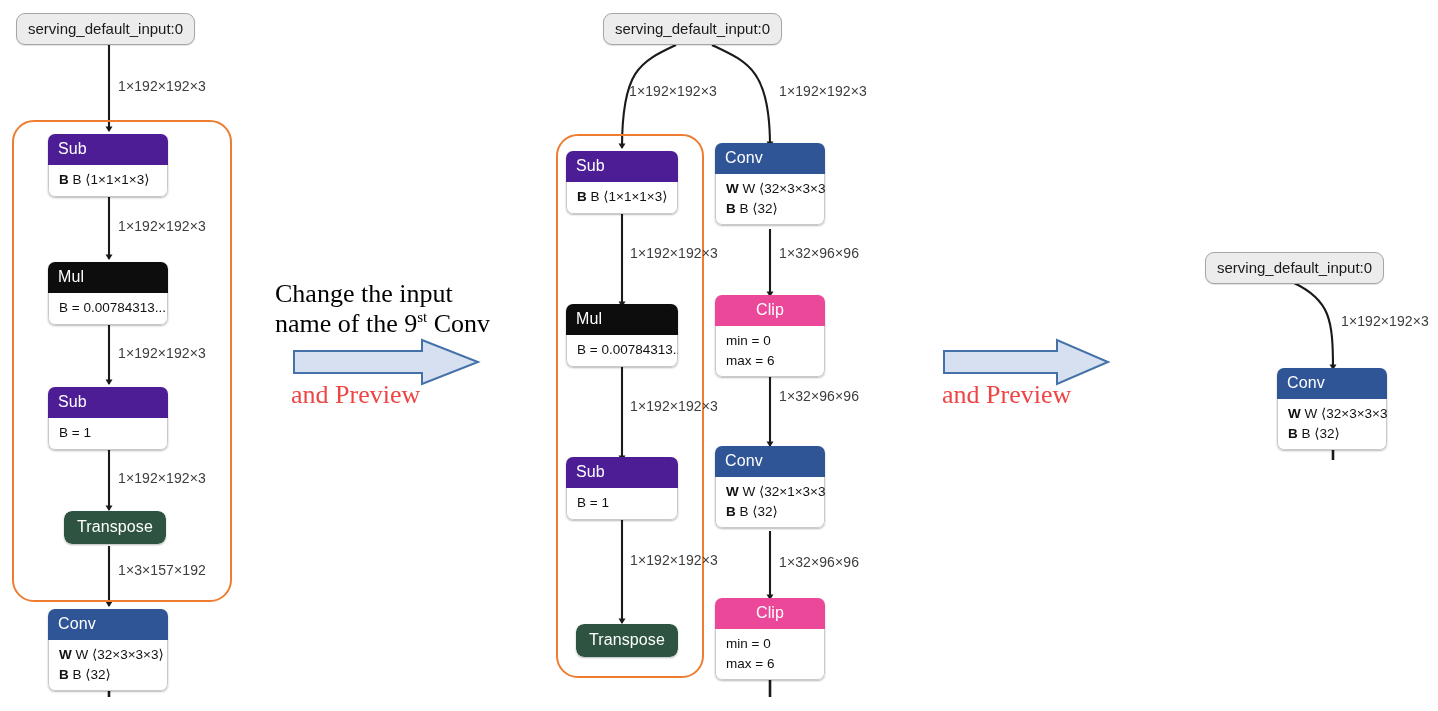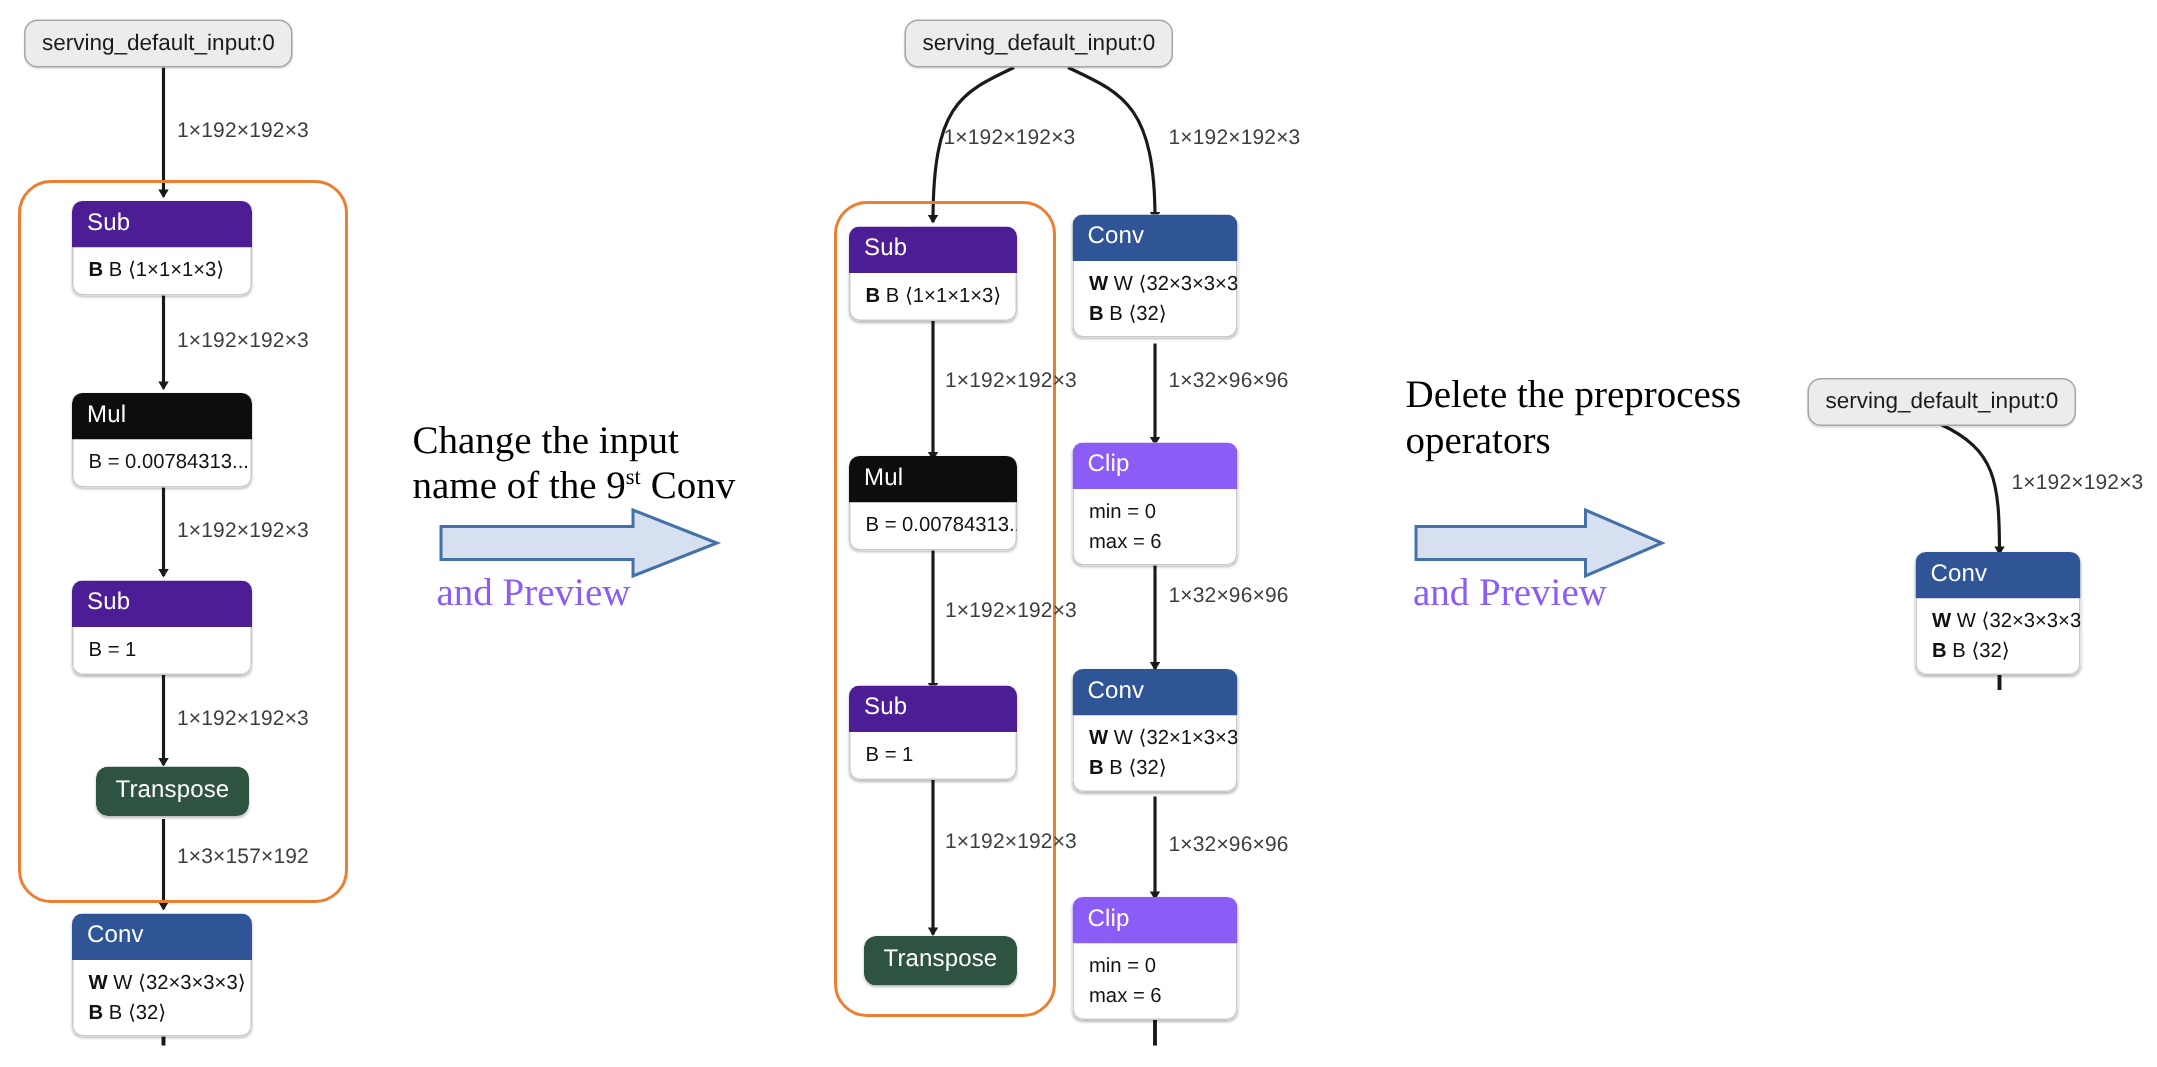--- a/index.html
+++ b/index.html
@@ -12,21 +12,21 @@
   .node .hdr{font-size:16px;line-height:1;color:#fff;padding:7px 10px 8px 10px;
              letter-spacing:.1px;}
   .node .body{background:#fff;border:1px solid #c9c9c9;border-top:none;
               border-radius:0 0 7px 7px;padding:5px 10px 6px 10px;}
   .node .row{font-size:13.5px;color:#111;line-height:1.45;white-space:nowrap;}
   .node .row b{font-weight:bold;}
 
   .hdr-sub{background:#4c1d95;}
   .hdr-mul{background:#0d0d0d;}
   .hdr-conv{background:#2f5597;}
-  .hdr-clip{background:#8b5cf6;}
+  .hdr-clip{background:#ec4899;text-align:center;}
 
   
   .node.plain{border-radius:8px;}
   .node.plain .hdr{padding:8px 13px 9px 13px;border-radius:8px;}
   .hdr-transpose{background:#2e5340;}
 
   
   .pill{position:absolute;background:#ececec;border:1px solid #a6a6a6;border-radius:9px;
         font-size:15px;color:#1a1a1a;padding:6px 11px 7px 11px;white-space:nowrap;
         box-shadow:0 1px 1px rgba(0,0,0,.12);}
@@ -38,21 +38,21 @@
   
   .hibox{position:absolute;border:2.5px solid #ed7d31;border-radius:22px;background:transparent;}
 
   
   svg.edges{position:absolute;left:0;top:0;width:1438px;height:711px;overflow:visible;}
 
   
   .anno{position:absolute;font-family:"Liberation Serif",serif;font-size:26px;
         color:#000;line-height:1.18;white-space:pre-line;}
   .anno sup{font-size:15px;vertical-align:super;}
-  .anno-sub{position:absolute;font-family:"Liberation Serif",serif;font-size:26px;color:#8b5cf6;}
+  .anno-sub{position:absolute;font-family:"Liberation Serif",serif;font-size:26px;color:#ef4444;}
   .bigarrow{position:absolute;}
 </style>
 </head>
 <body>
 
 <div id="stage">
 
   <svg class="edges">
     <defs>
       <marker id="ah" markerWidth="9" markerHeight="9" refX="5.2" refY="4.3" orient="auto" markerUnits="userSpaceOnUse">
@@ -213,22 +213,20 @@
   <div class="elabel" style="left:779px;top:554px;">1×32×96×96</div>
 
   <div class="node" style="left:715px;top:598px;width:110px;">
     <div class="hdr hdr-clip">Clip</div>
     <div class="body">
       <div class="row">min = 0</div>
       <div class="row">max = 6</div>
     </div>
   </div>
 
-  <div class="anno" style="left:937px;top:248px;width:290px;">Delete the preprocess
-operators</div>
   <svg class="bigarrow" style="left:942px;top:337px;" width="170" height="50">
     <path d="M2,14 L115,14 L115,3 L166,25 L115,47 L115,36 L2,36 z" fill="#d6e0f0" stroke="#4472a8" stroke-width="2"></path>
   </svg>
   <div class="anno-sub" style="left:942px;top:380px;">and Preview</div>
 
   <div class="pill" style="left:1205px;top:252px;">serving_default_input:0</div>
 
   <div class="elabel" style="left:1341px;top:313px;">1×192×192×3</div>
 
   <div class="node" style="left:1277px;top:368px;width:110px;">

